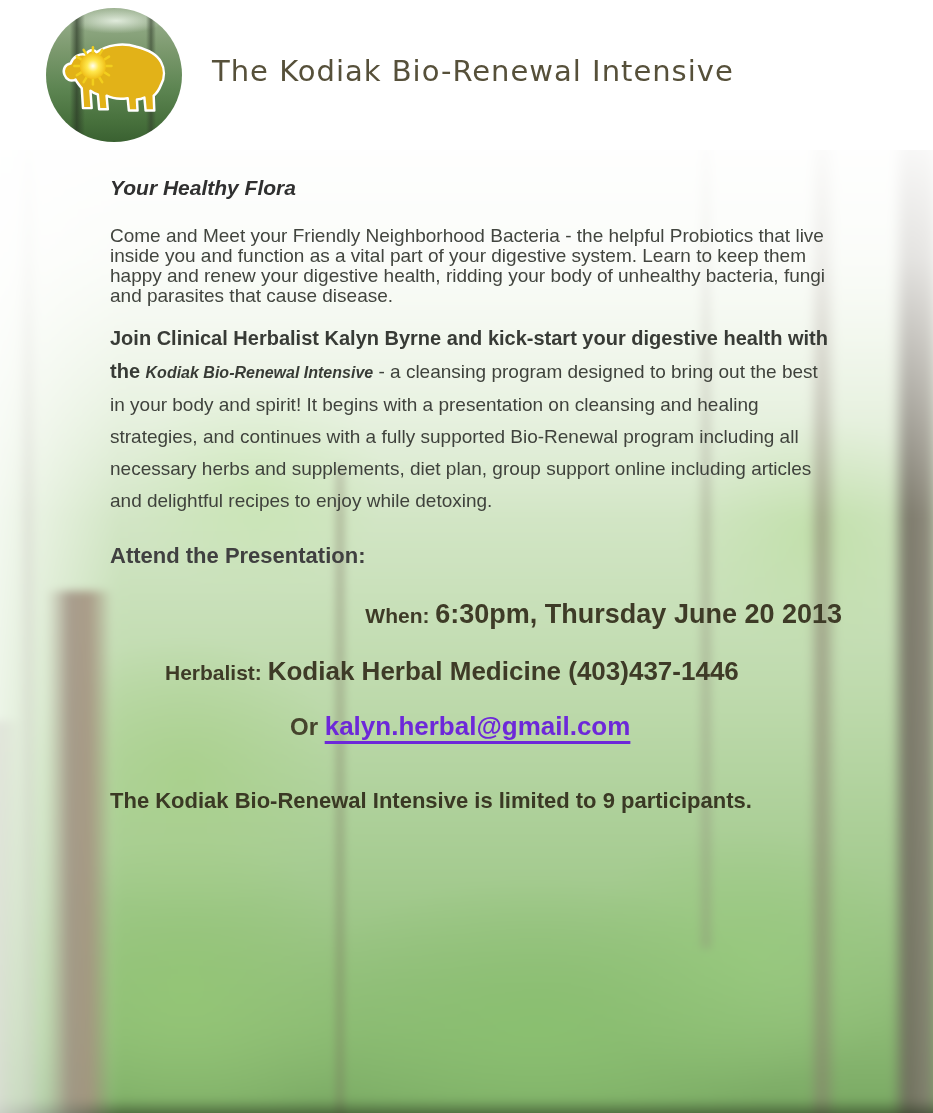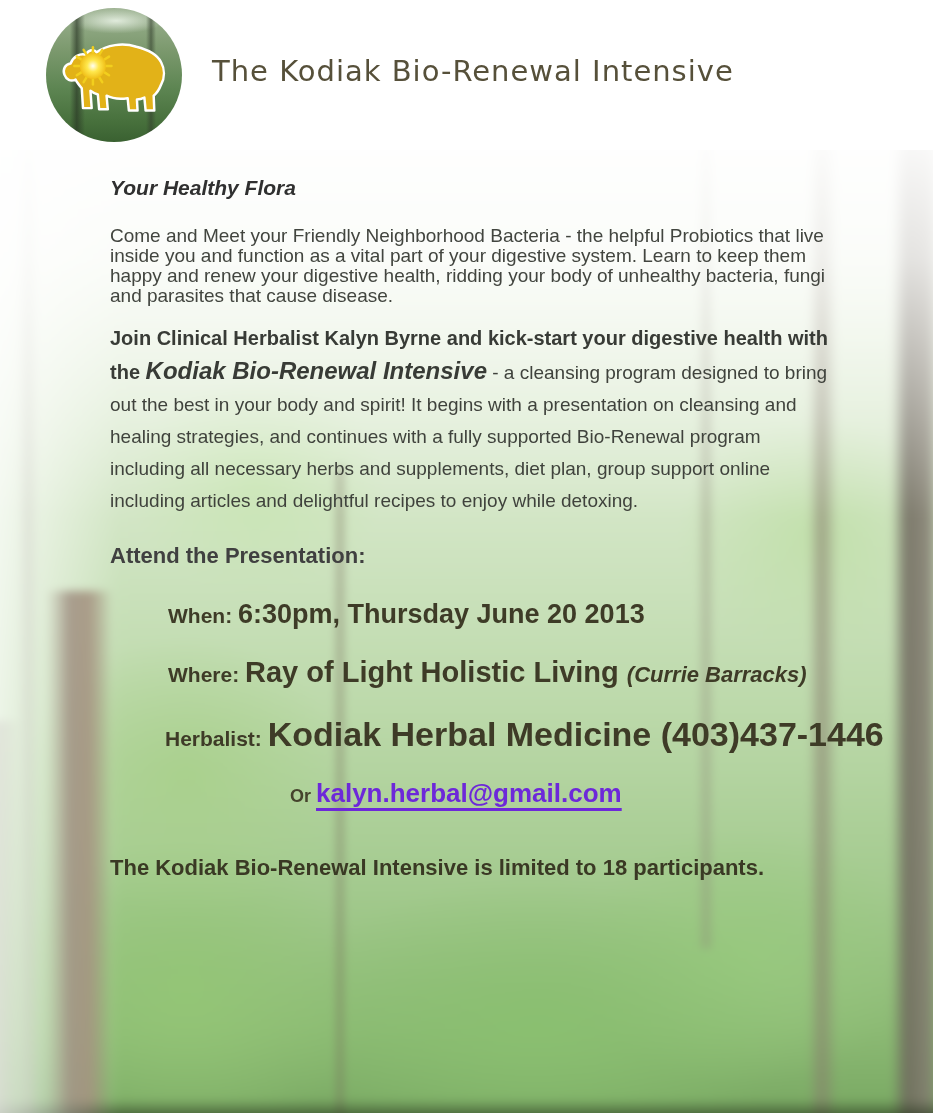--- a/index.html
+++ b/index.html
@@ -92,35 +92,35 @@
       0 0;
   }
 
   
   .content { position:absolute; top:0; left:0; width:848px; height:963px; z-index:2; padding:26px 0 0 110px; box-sizing:border-box; }
   .flora { font-size:21px; font-weight:bold; font-style:italic; color:#303030; }
   .p { width:722px; margin:0; font-size:19px; line-height:20px; color:#42453f; }
   .p1 { margin-top:26px; }
   .p2 { margin-top:16px; line-height:32px; color:#3f423c; }
   .p2 .b  { font-weight:bold; font-size:20px; color:#383b36; }
-  .p2 .bi { font-weight:bold; font-style:italic; font-size:24px; color:#383b36; }
+  .p2 .bi { font-weight:bold; font-style:italic; font-size:16px; color:#383b36; }
   .p3 { margin-top:12px; }
   .attend { margin-top:26px; font-size:22px; font-weight:bold; color:#404040; }
   .event-line { color:#3e3b27; font-weight:bold; white-space:nowrap; }
-  .when-line { margin:30px 6px 0 58px; }
+  .when-line { margin:30px 6px 0 58px;text-align:right; }
   .lbl-sm { font-size:21px; }
   .val-lg { font-size:27px; }
   .where-line { margin:26px 0 0 58px; }
   .where-val { font-size:29px; }
   .where-note { font-size:22px; font-style:italic; }
   .address-line { margin:10px 0 0 112px; font-size:22px; font-weight:bold; font-style:italic; color:#3e3b27; }
   .register-line { margin:26px 0 0 55px; }
-  .reg-val { font-size:34px; }
+  .reg-val { font-size:26px; }
   .or-line { margin:24px 0 0 180px; color:#45432c; font-weight:bold; }
-  .or-lbl { font-size:18px; }
+  .or-lbl { font-size:24px; }
   .email {
     font-size:26px; color:#6d28d9; font-weight:bold;
     text-decoration:underline; text-decoration-thickness:3px; text-underline-offset:6px;
   }
   .limit { margin-top:46px; font-size:22px; font-weight:bold; color:#3a3924; }
 </style>
 </head>
 <body>
 
 <div class="poster">
@@ -181,24 +181,23 @@
 
       <p class="p p1">Come and Meet your Friendly Neighborhood Bacteria - the helpful Probiotics that live inside you and function as a vital part of your digestive system. Learn to keep them happy and renew your digestive health, ridding your body of unhealthy bacteria, fungi and parasites that cause disease.</p>
 
       <p class="p p2"><span class="b">Join Clinical Herbalist Kalyn Byrne and kick-start your digestive health with the </span><span class="bi">Kodiak Bio-Renewal Intensive</span><span> - a cleansing program designed to bring out the best in your body and spirit! It begins with a presentation on cleansing and healing strategies, and continues with a fully supported Bio-Renewal program including all necessary herbs and supplements, diet plan, group support online including articles and delightful recipes to enjoy while detoxing.</span></p>
 
 
       <div class="attend">Attend the Presentation:</div>
 
       <div class="event-line when-line"><span class="lbl-sm">When: </span><span class="val-lg">6:30pm, Thursday June 20 2013</span></div>
 
-      <div class="event-line where-line"><span class="lbl-sm">Where: </span><span class="where-val">Ray of Light Holistic Living </span><span class="where-note">(Currie Barracks)</span></div>
 
 
       <div class="event-line register-line"><span class="lbl-sm">Herbalist: </span><span class="reg-val">Kodiak Herbal Medicine (403)437-1446</span></div>
 
       <div class="or-line"><span class="or-lbl">Or </span><a href="#" class="email">kalyn.herbal@gmail.com</a></div>
 
-      <div class="limit">The Kodiak Bio-Renewal Intensive is limited to 18 participants.</div>
+      <div class="limit">The Kodiak Bio-Renewal Intensive is limited to 9 participants.</div>
     </div>
   </div>
 
 </div>
 
 </body></html>

